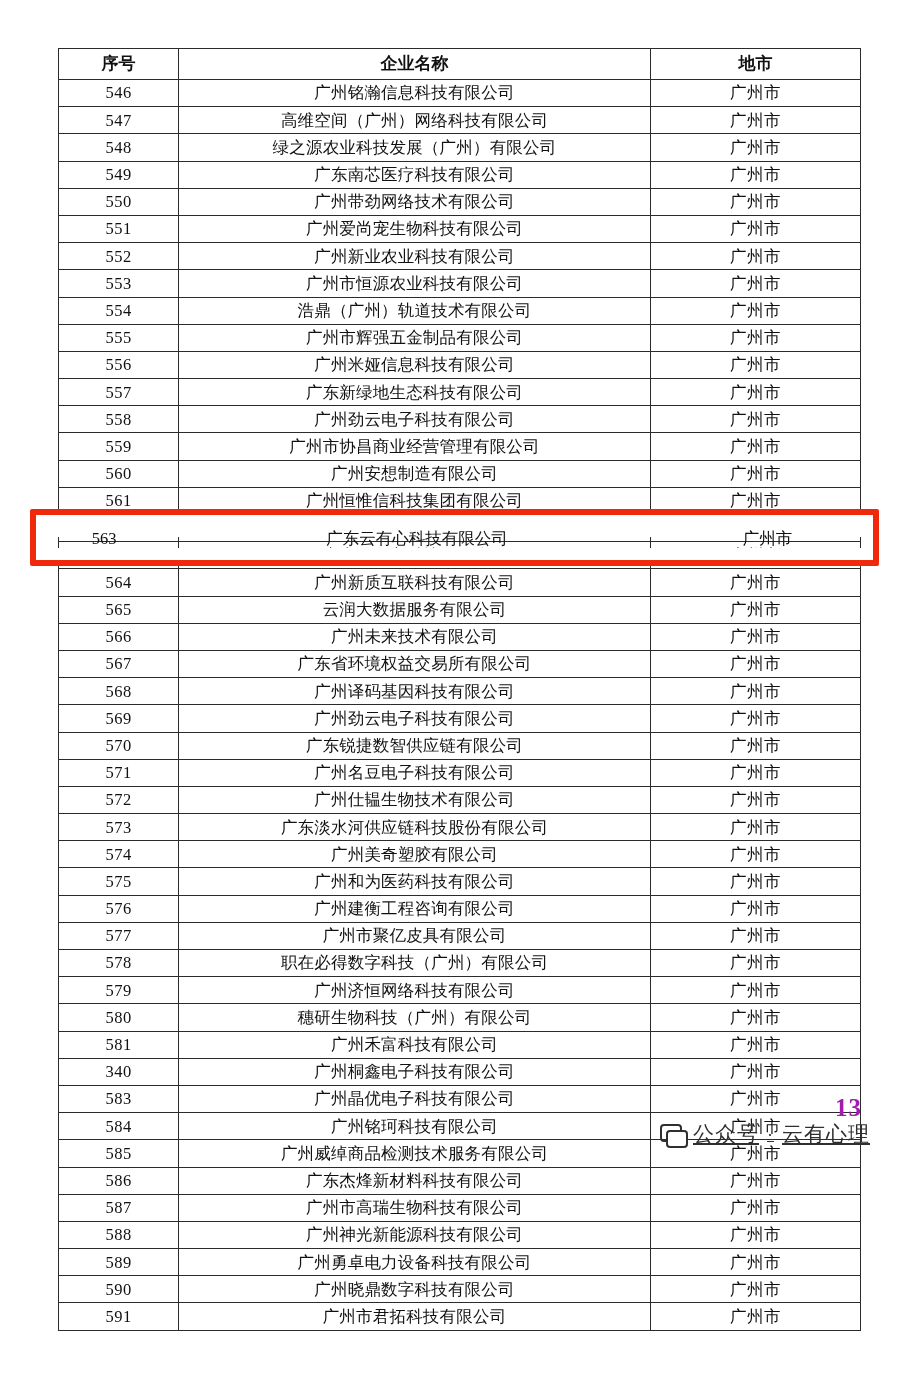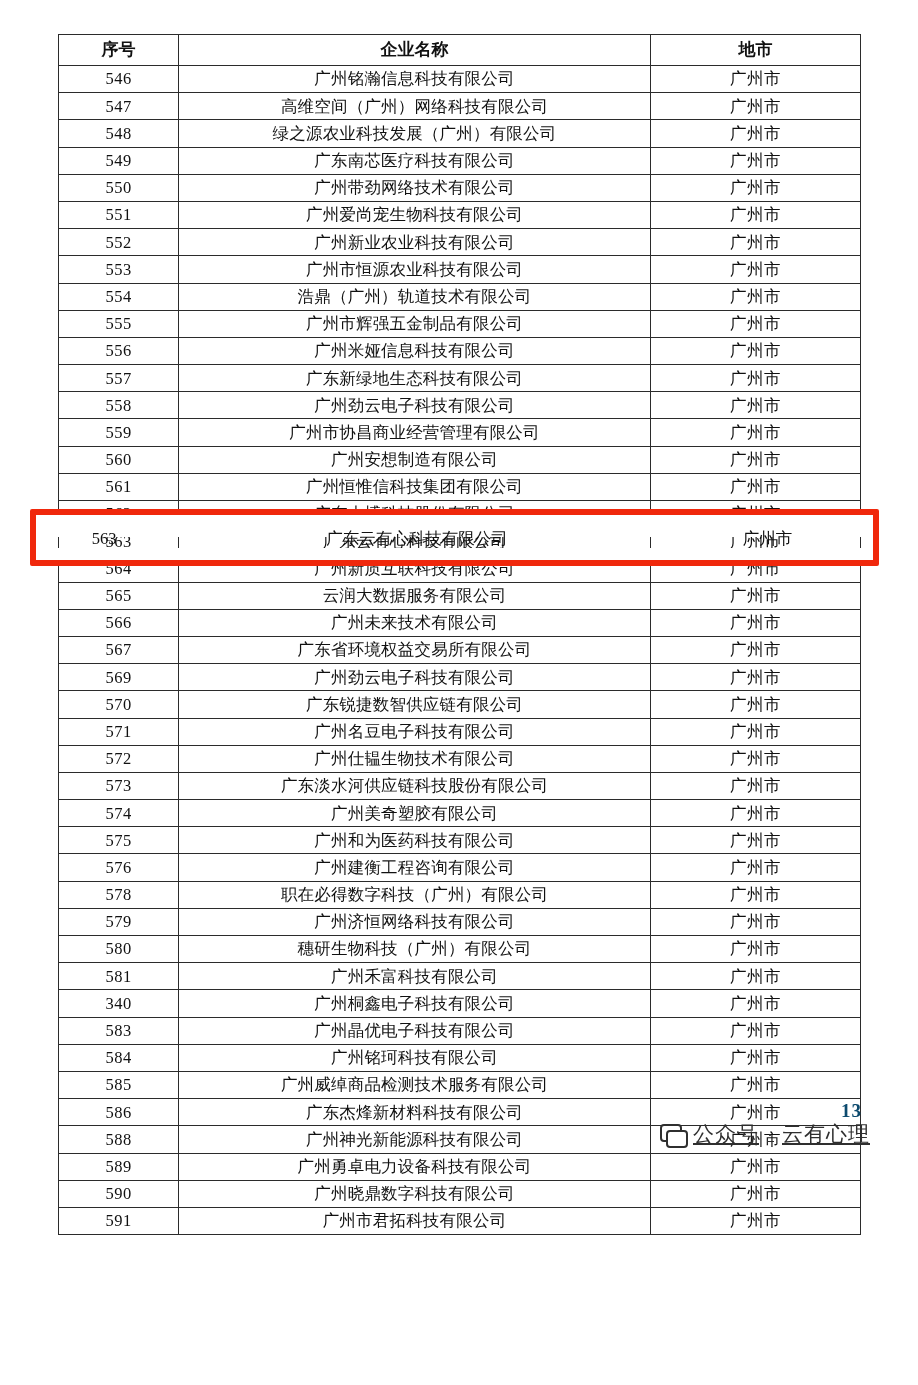--- a/index.html
+++ b/index.html
@@ -13,21 +13,21 @@
     font-family: "Liberation Serif", "DejaVu Serif", serif;
     color: #111111;
     position: relative;
     overflow: hidden;
   }
   .page {
     position: relative;
     width: 918px;
     height: 1180px;
     box-sizing: border-box;
-    padding: 34px 58px 0 58px;
+    padding: 48px 58px 0 58px;
   }
   table.listing {
     border-collapse: collapse;
     width: 802px;
     table-layout: fixed;
   }
   table.listing th, table.listing td {
     border: 1px solid #2b2b2b;
     text-align: center;
     vertical-align: middle;
@@ -102,23 +102,23 @@
     position: absolute;
     left: 0;
     right: 0;
     bottom: 18px;
     height: 56px;
   }
   .page-number {
     position: absolute;
     right: 56px;
     bottom: 40px;
-    font-size: 19px;
+    font-size: 25px;
     font-weight: bold;
-    color: #0c4a6e;
+    color: #a21caf;
     letter-spacing: 1px;
   }
   .wm {
     position: absolute;
     right: 48px;
     bottom: 14px;
     display: flex;
     align-items: center;
     gap: 8px;
     color: #2f2f2f;
@@ -273,20 +273,25 @@
           <td class="num">566</td>
           <td class="name">广州未来技术有限公司</td>
           <td class="city">广州市</td>
         </tr>
         <tr>
           <td class="num">567</td>
           <td class="name">广东省环境权益交易所有限公司</td>
           <td class="city">广州市</td>
         </tr>
         <tr>
+          <td class="num">568</td>
+          <td class="name">广州译码基因科技有限公司</td>
+          <td class="city">广州市</td>
+        </tr>
+        <tr>
           <td class="num">569</td>
           <td class="name">广州劲云电子科技有限公司</td>
           <td class="city">广州市</td>
         </tr>
         <tr>
           <td class="num">570</td>
           <td class="name">广东锐捷数智供应链有限公司</td>
           <td class="city">广州市</td>
         </tr>
         <tr>
@@ -313,20 +318,25 @@
           <td class="num">575</td>
           <td class="name">广州和为医药科技有限公司</td>
           <td class="city">广州市</td>
         </tr>
         <tr>
           <td class="num">576</td>
           <td class="name">广州建衡工程咨询有限公司</td>
           <td class="city">广州市</td>
         </tr>
         <tr>
+          <td class="num">577</td>
+          <td class="name">广州市聚亿皮具有限公司</td>
+          <td class="city">广州市</td>
+        </tr>
+        <tr>
           <td class="num">578</td>
           <td class="name">职在必得数字科技（广州）有限公司</td>
           <td class="city">广州市</td>
         </tr>
         <tr>
           <td class="num">579</td>
           <td class="name">广州济恒网络科技有限公司</td>
           <td class="city">广州市</td>
         </tr>
         <tr>
@@ -355,20 +365,25 @@
           <td class="city">广州市</td>
         </tr>
         <tr>
           <td class="num">585</td>
           <td class="name">广州威绰商品检测技术服务有限公司</td>
           <td class="city">广州市</td>
         </tr>
         <tr>
           <td class="num">586</td>
           <td class="name">广东杰烽新材料科技有限公司</td>
+          <td class="city">广州市</td>
+        </tr>
+        <tr>
+          <td class="num">587</td>
+          <td class="name">广州市高瑞生物科技有限公司</td>
           <td class="city">广州市</td>
         </tr>
         <tr>
           <td class="num">588</td>
           <td class="name">广州神光新能源科技有限公司</td>
           <td class="city">广州市</td>
         </tr>
         <tr>
           <td class="num">589</td>
           <td class="name">广州勇卓电力设备科技有限公司</td>

